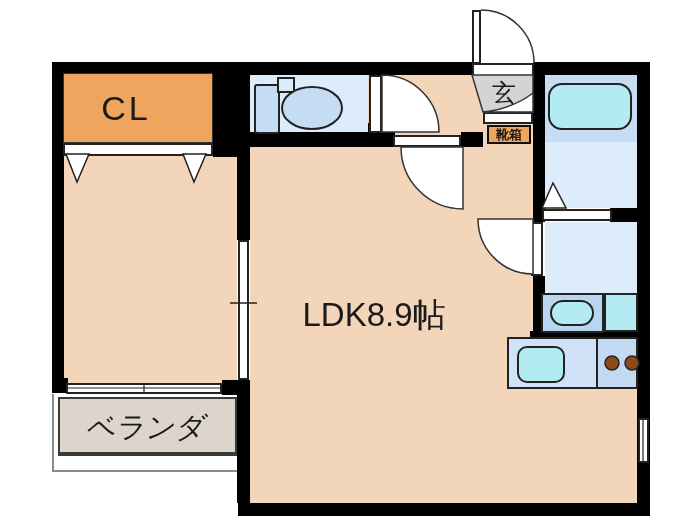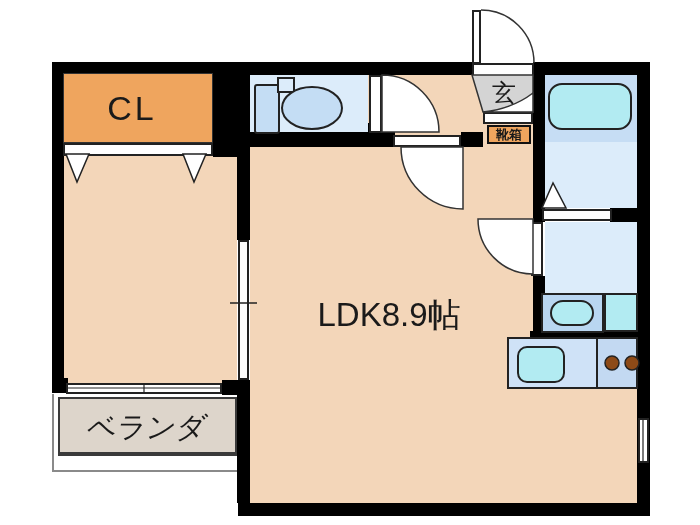--- a/index.html
+++ b/index.html
@@ -115,18 +115,18 @@
 
     <g>
       <rect x="508" y="338" width="129" height="50" fill="#cfe2f7" stroke="#222" stroke-width="2"></rect>
       <rect x="597" y="338" width="40" height="50" fill="#c3d9f2" stroke="#222" stroke-width="2"></rect>
       <rect x="518" y="347" width="46" height="35" rx="9" fill="#b2ebf2" stroke="#222" stroke-width="2"></rect>
       <circle cx="612" cy="363" r="7" fill="#8d4a17" stroke="#222" stroke-width="1.5"></circle>
       <circle cx="632" cy="363" r="7" fill="#8d4a17" stroke="#222" stroke-width="1.5"></circle>
     </g>
   </svg>
 
-  <div class="lbl z50" style="left:57px;top:73px;width:150px;height:70px;font-size:34px;letter-spacing:3px;font-weight:normal;">CL</div>
-  <div class="lbl z50" style="left:273px;top:294px;width:232px;height:40px;font-size:33px;font-weight:normal;">LDK8.9帖</div>
+  <div class="lbl z50" style="left:51px;top:73px;width:150px;height:70px;font-size:34px;letter-spacing:3px;font-weight:normal;">CL</div>
+  <div class="lbl z50" style="left:258px;top:294px;width:232px;height:40px;font-size:33px;font-weight:normal;">LDK8.9帖</div>
   <div class="lbl z50" style="left:484px;top:78px;width:40px;height:30px;font-size:24px;font-weight:normal;">玄</div>
   <div class="lbl z50" style="left:58px;top:407px;width:178px;height:40px;font-size:29px;font-weight:normal;transform:skewX(-10deg);">ベランダ</div>
 
 </div>
 
 </body></html>

